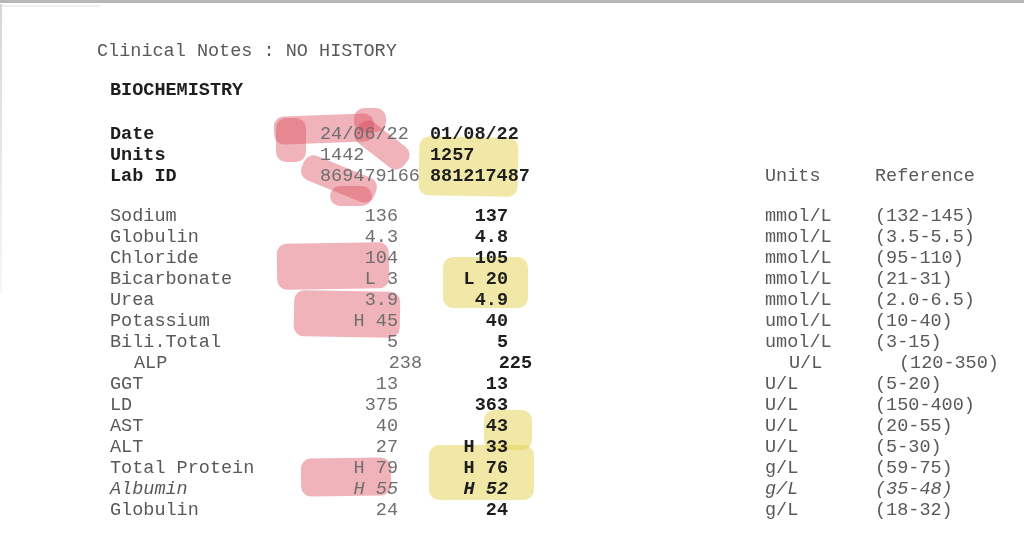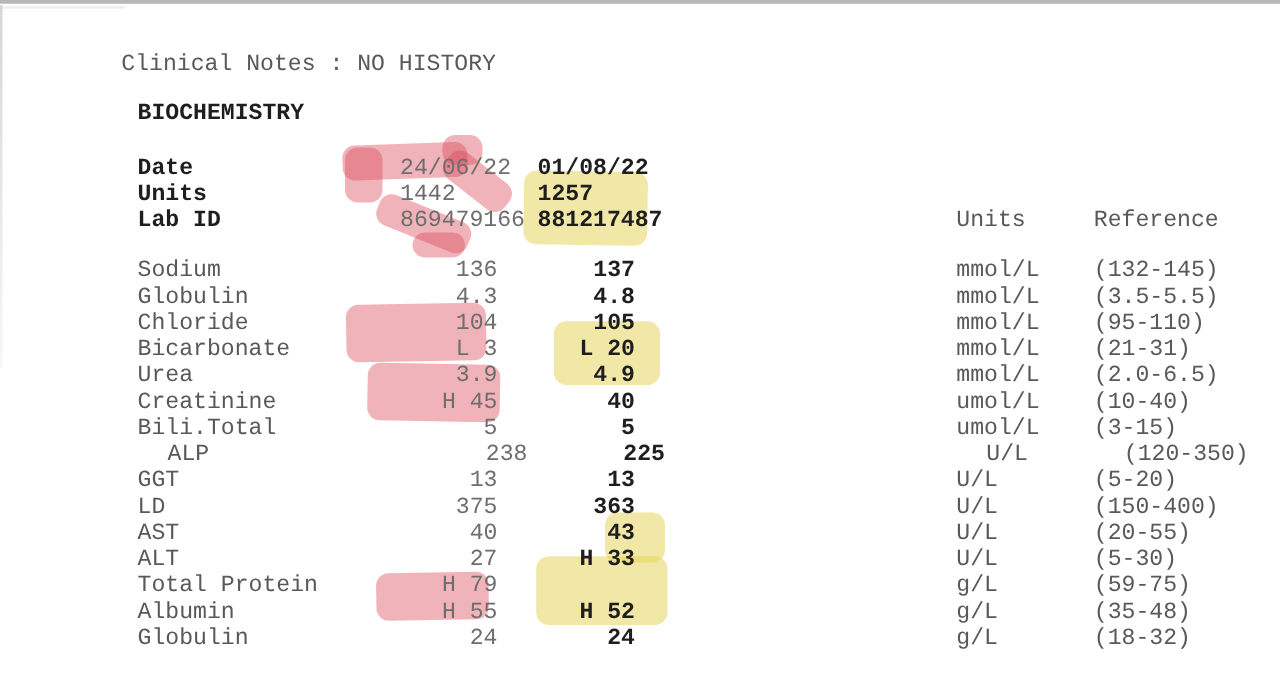--- a/index.html
+++ b/index.html
@@ -120,21 +120,21 @@
     <span class="cell ref">(21-31)</span>
   </div>
       <div class="row" style="top: 290px;">
     <span class="cell name">Urea</span>
     <span class="cell v1">3.9</span>
     <span class="cell v2">4.9</span>
     <span class="cell units">mmol/L</span>
     <span class="cell ref">(2.0-6.5)</span>
   </div>
       <div class="row" style="top: 311px;">
-    <span class="cell name">Creatinine</span>
+    <span class="cell name">Potassium</span>
     <span class="cell v1">H 45</span>
     <span class="cell v2">40</span>
     <span class="cell units">umol/L</span>
     <span class="cell ref">(10-40)</span>
   </div>
       <div class="row" style="top: 332px;">
     <span class="cell name">Bili.Total</span>
     <span class="cell v1">5</span>
     <span class="cell v2">5</span>
     <span class="cell units">umol/L</span>
@@ -171,24 +171,25 @@
       <div class="row" style="top: 437px;">
     <span class="cell name">ALT</span>
     <span class="cell v1">27</span>
     <span class="cell v2">H 33</span>
     <span class="cell units">U/L</span>
     <span class="cell ref">(5-30)</span>
   </div>
       <div class="row" style="top: 458px;">
     <span class="cell name">Total Protein</span>
     <span class="cell v1">H 79</span>
+    <span class="cell v2">H 76</span>
     <span class="cell units">g/L</span>
     <span class="cell ref">(59-75)</span>
   </div>
-      <div class="row" style="top: 479px;">
+      <div class="row" style="top: 479px; font-style: italic;">
     <span class="cell name">Albumin</span>
     <span class="cell v1">H 55</span>
     <span class="cell v2">H 52</span>
     <span class="cell units">g/L</span>
     <span class="cell ref">(35-48)</span>
   </div>
       <div class="row" style="top: 500px;">
     <span class="cell name">Globulin</span>
     <span class="cell v1">24</span>
     <span class="cell v2">24</span>

